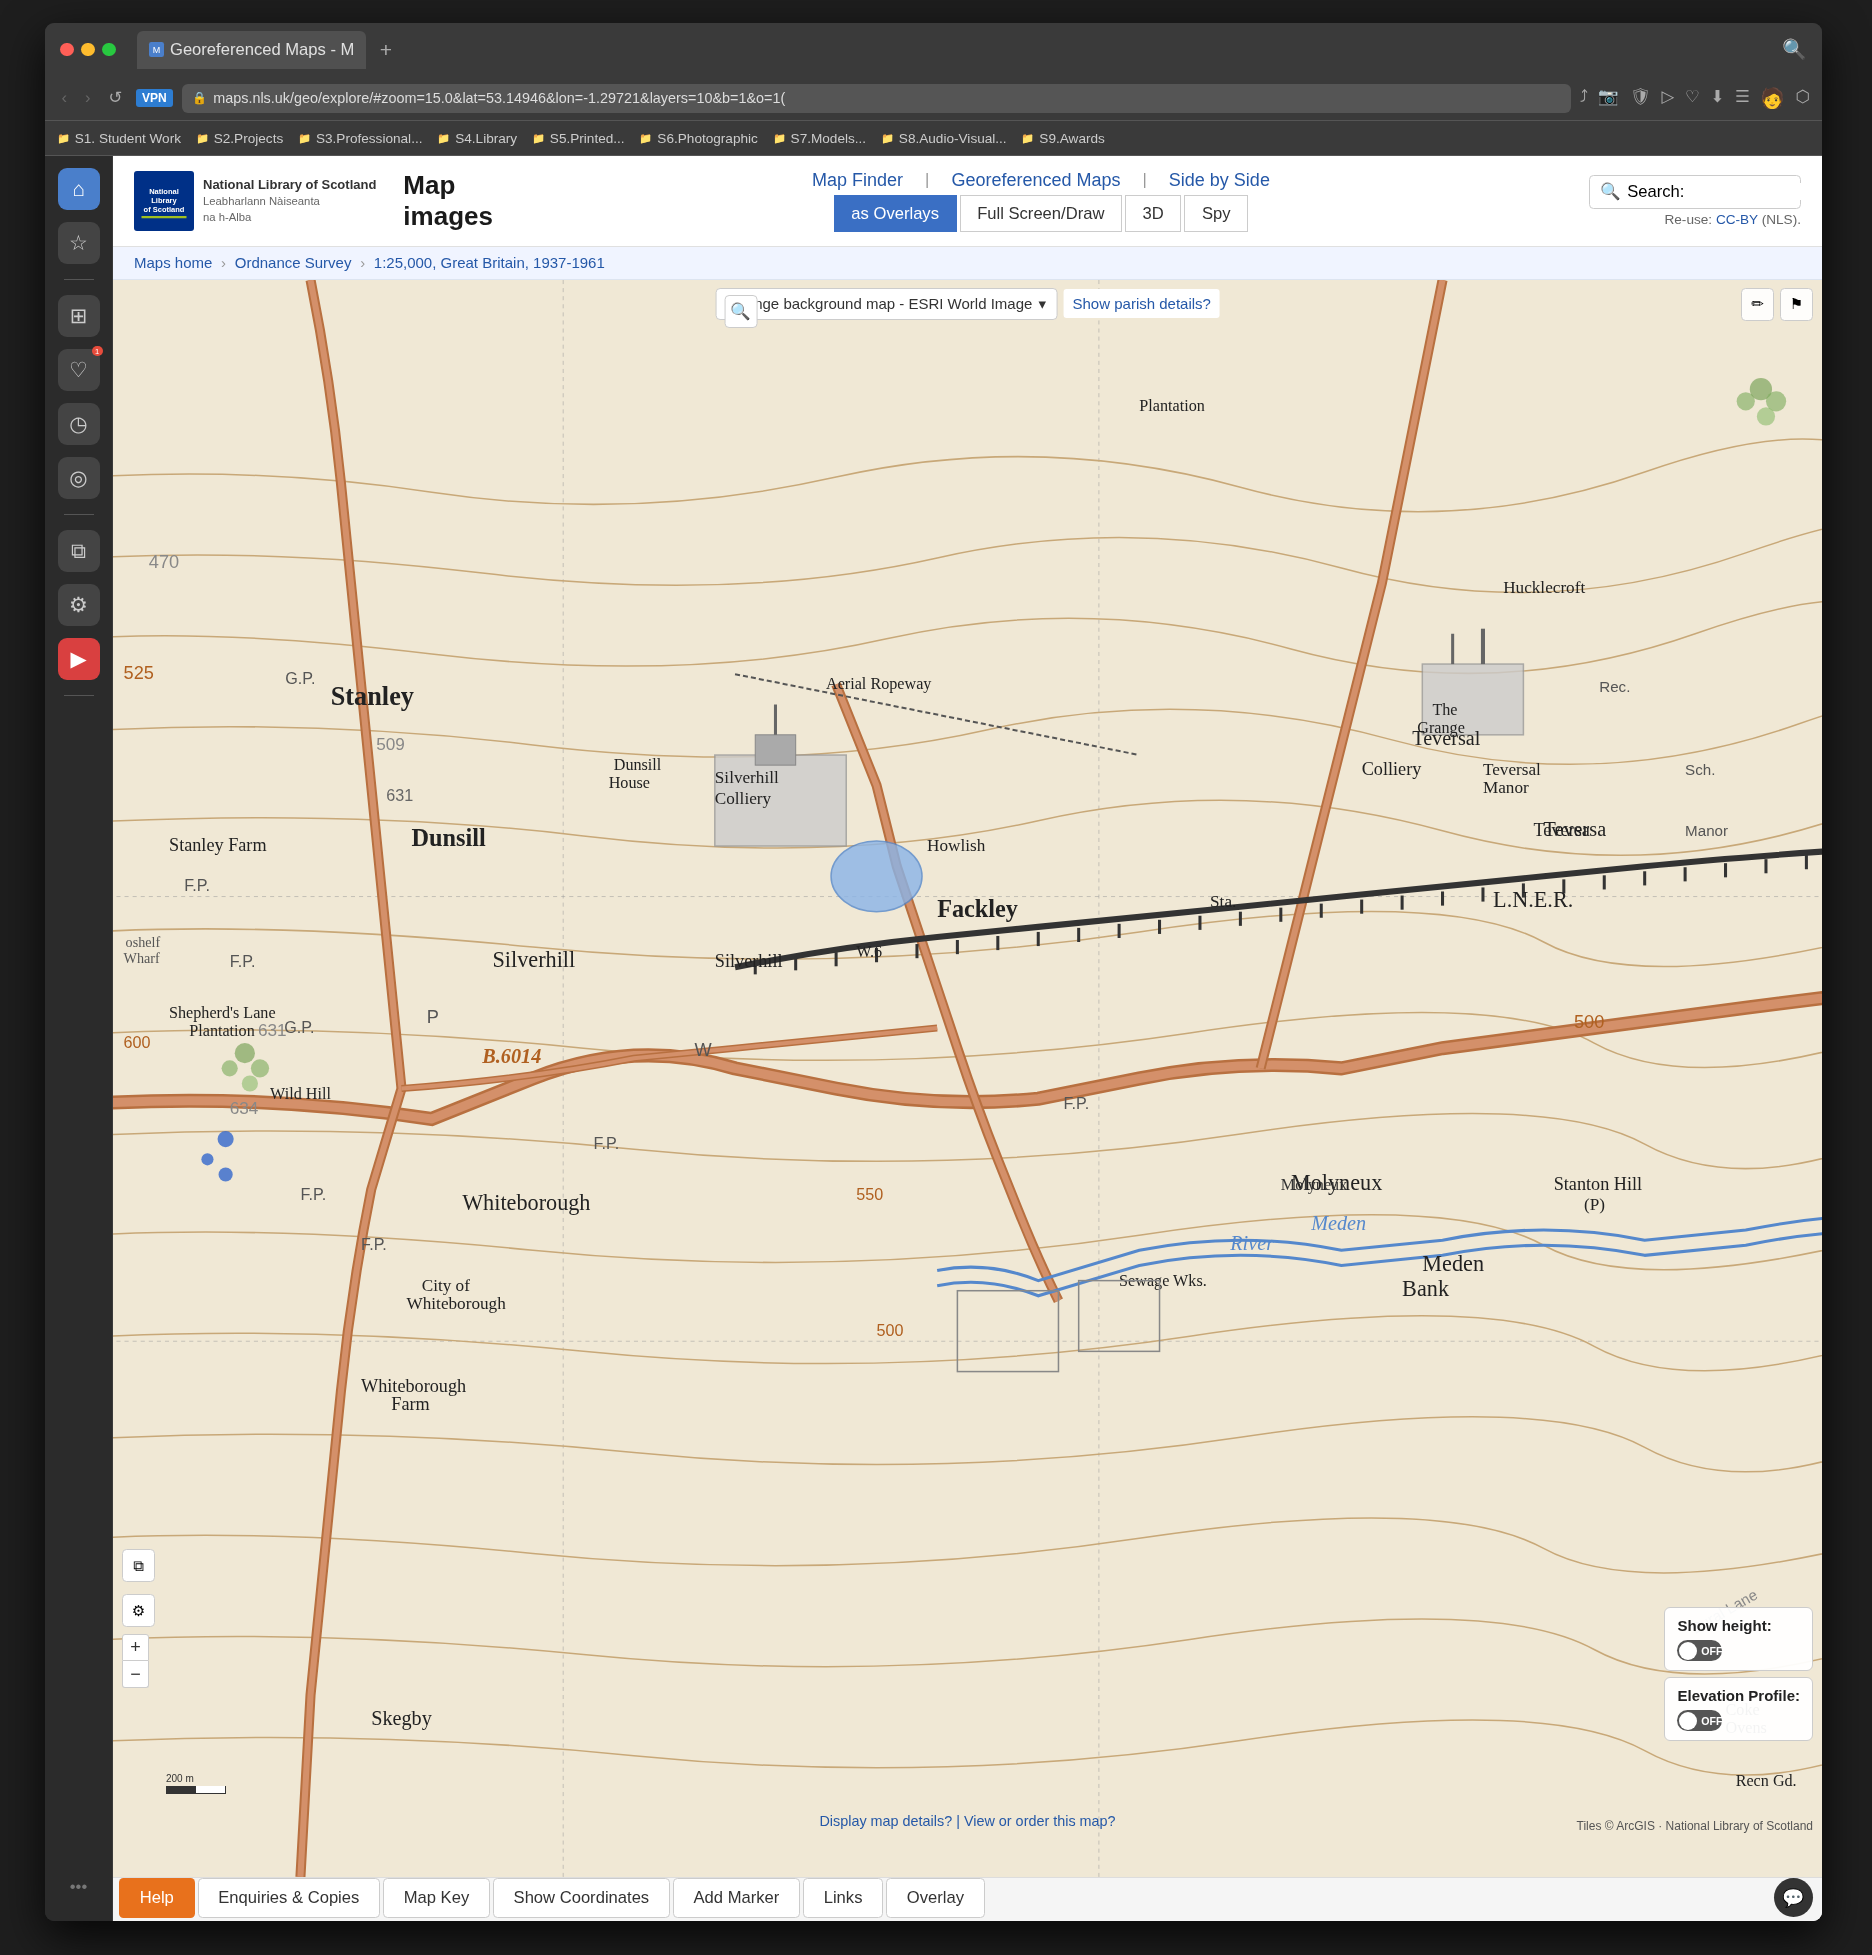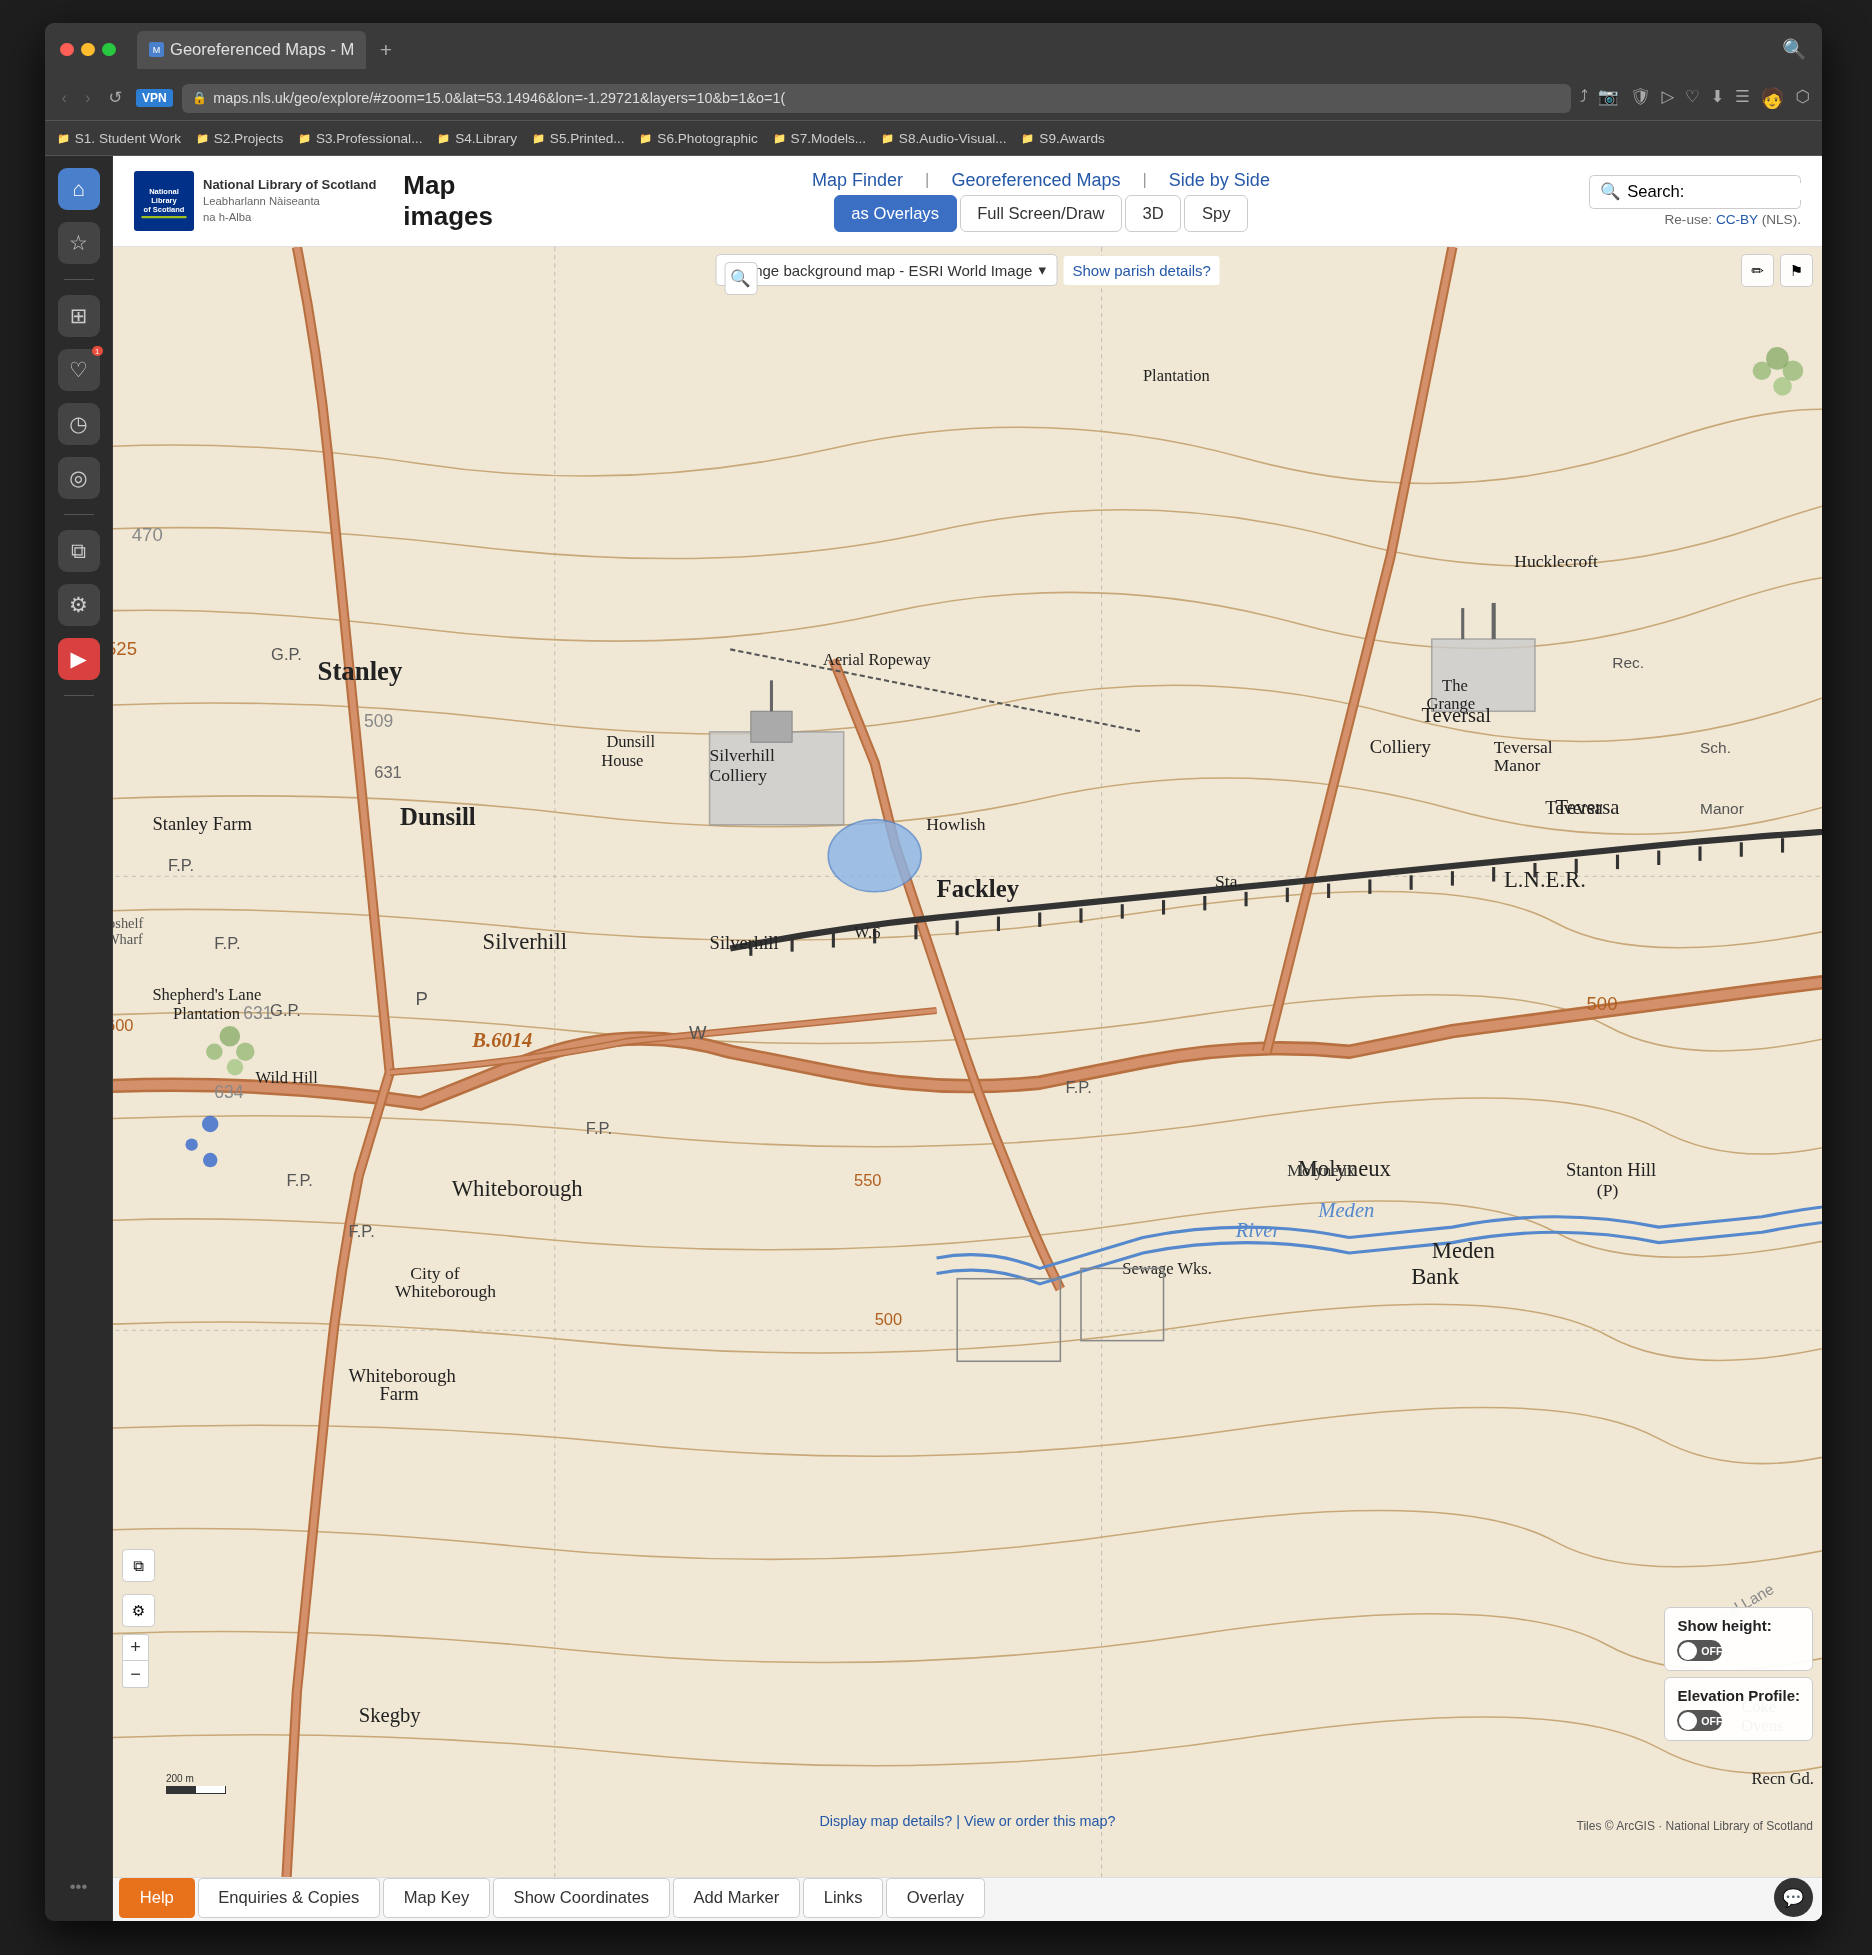--- a/index.html
+++ b/index.html
@@ -274,21 +274,21 @@
     .header-nav-links .separator {
       color: #999;
     }
     .header-buttons {
       display: flex;
       gap: 3px;
       margin-top: 4.5px;
     }
     .header-btn {
       padding: 7.6px 16.6px;
-      border-radius: 6px;
+      border-radius: 0;
       font-size: 16.6px;
       cursor: pointer;
       border: 0.8px solid #ccc;
     }
     .header-btn.active {
       background: #3a6fc4;
       color: white;
       border-color: #3a6fc4;
     }
     .header-btn.normal {
@@ -677,20 +677,27 @@
             <input type="text" style="border: none; outline: none; font-size: 15px; flex: 1 1 0%;">
           </div>
           <div class="cc-info">
             <span>Re-use:</span>
             <a href="#">CC-BY</a>
             <span>(NLS).</span>
           </div>
         </div>
       </div>
 
+      <div class="breadcrumb">
+        <a href="#">Maps home</a>
+        <span class="sep">›</span>
+        <a href="#">Ordnance Survey</a>
+        <span class="sep">›</span>
+        <a href="#">1:25,000, Great Britain, 1937-1961</a>
+      </div>
 
       <div class="map-container">
 
         <div class="topo-map">
           <svg width="100%" height="100%" viewBox="0 0 1860 1580" preserveAspectRatio="xMidYMid slice">
             <defs>
               <filter id="paper">
                 <feTurbulence type="fractalNoise" baseFrequency="0.9" numOctaves="4" result="noise"></feTurbulence>
                 <feColorMatrix type="saturate" values="0" in="noise" result="greyNoise"></feColorMatrix>
                 <feBlend in="SourceGraphic" in2="greyNoise" mode="multiply" result="blend"></feBlend>

